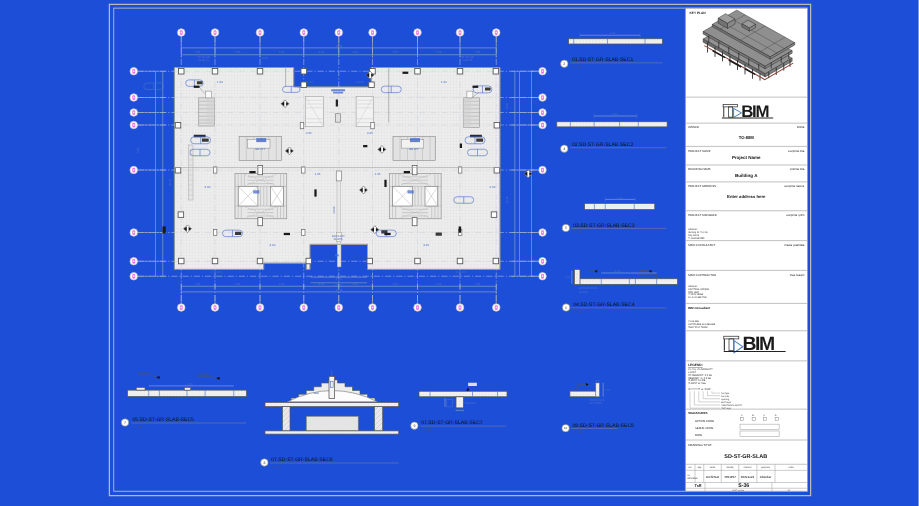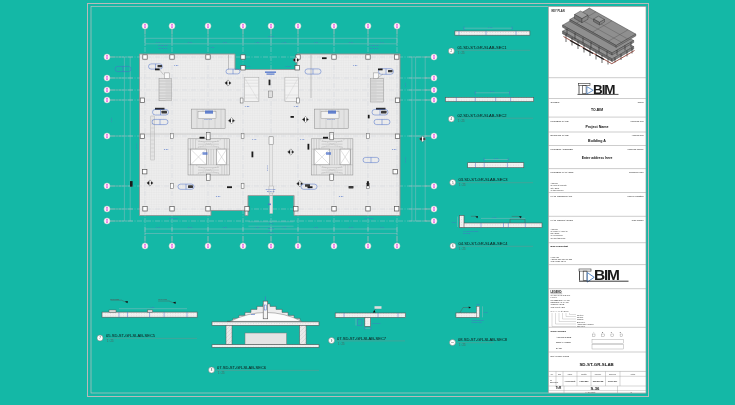--- a/index.html
+++ b/index.html
@@ -1,17 +1,17 @@
 <!DOCTYPE html>
 <html><head>
 <meta charset="utf-8">
 <style>
 html,body{margin:0;padding:0;background:#fff;}
 *{font-family:"Liberation Sans",sans-serif;}
-#stage{position:relative;width:735px;height:405px;background:#14b8a6;overflow:hidden;}
+#stage{position:relative;width:735px;height:405px;background:#1d4ed8;overflow:hidden;}
 svg{position:absolute;left:0;top:0;}
 </style>
 </head>
 <body>
 <div id="stage">
 <svg width="735" height="405" viewBox="0 0 735 405">
 <defs>
 <pattern id="slabtex" width="2.4" height="2.4" patternUnits="userSpaceOnUse">
 <rect width="2.4" height="2.4" fill="#ededed"></rect>
 <path d="M0 0H2.4M0 0V2.4" stroke="#dfdfdf" stroke-width="0.45"></path>

